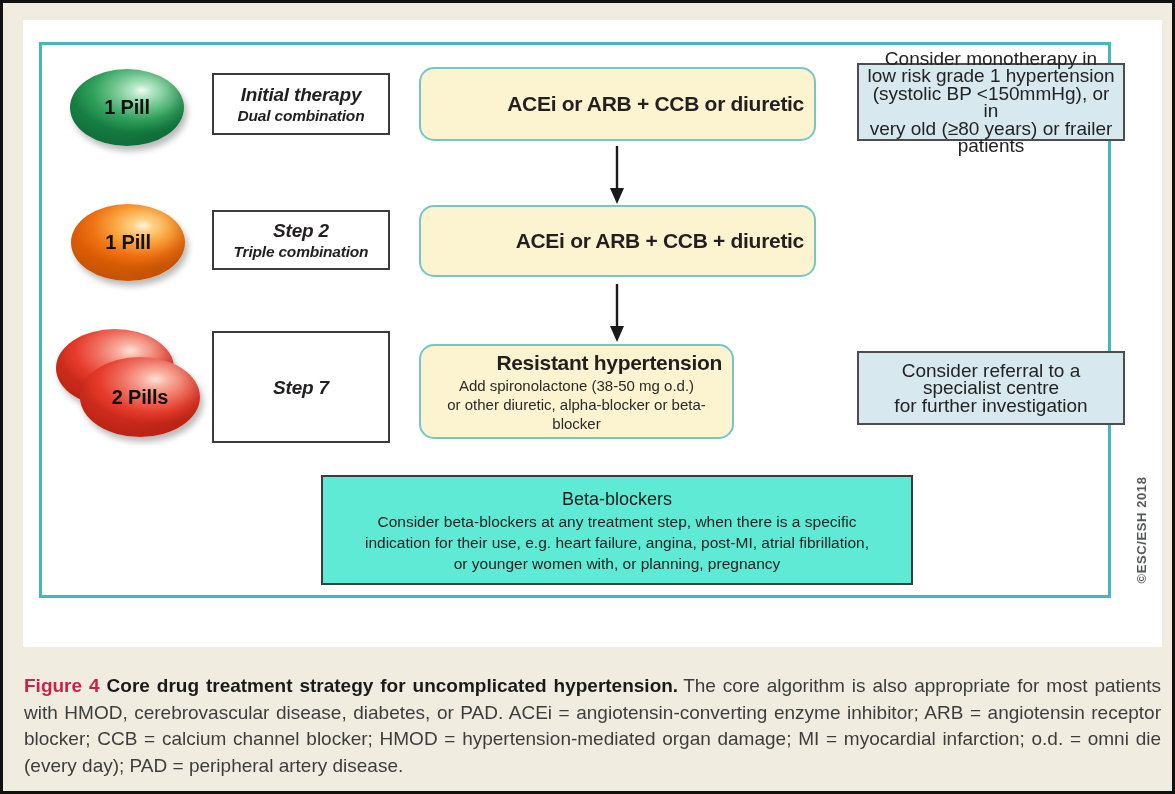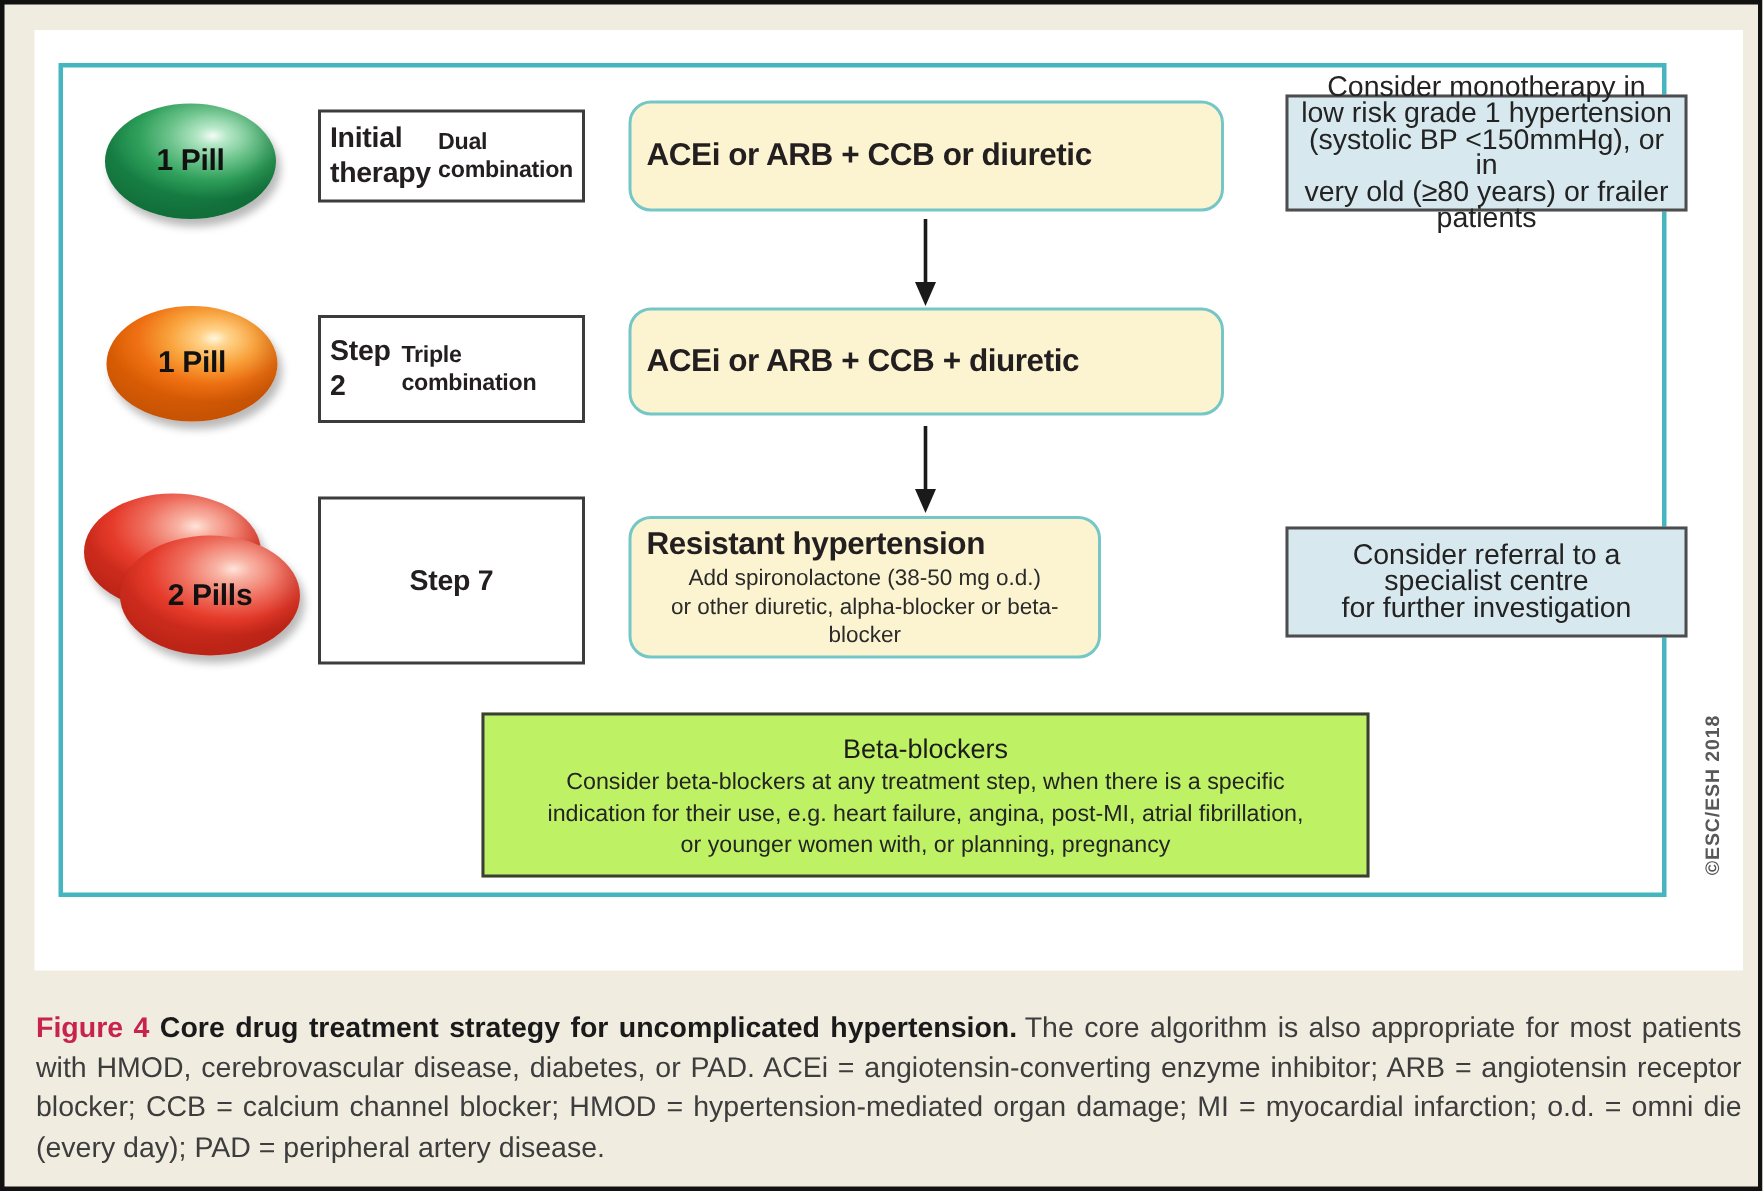--- a/index.html
+++ b/index.html
@@ -58,38 +58,38 @@
   .pill-r1 { left: 28px;  top: 24px;  width: 114px; height: 77px; }
   .pill-r2 { left: 29px;  top: 159px; width: 114px; height: 77px; }
   .pill-r3-back  { left: 14px; top: 284px; width: 118px; height: 78px; }
   .pill-r3-front { left: 38px; top: 312px; width: 120px; height: 80px; }
 
   
   .stepbox {
     position: absolute;
     background: #ffffff;
     border: 2px solid var(--box-border, #3c3c3c);
-    display: flex; 
+    display: flex; flex-direction: column;
     align-items: center; justify-content: center;
-    text-align: left; padding: 4px 6px;
+    text-align: left; padding: 4px 6px; font-style: italic;
   }
   .stepbox .t { font-weight: bold; font-size: 19px; line-height: 23px; letter-spacing: -0.2px; }
   .stepbox .s { font-weight: bold; font-size: 15.5px; line-height: 19px; white-space: pre-line; letter-spacing: -0.2px; }
   .step-r1 { left: 170px; top: 28px;  width: 178px; height: 62px; }
-  .step-r2 { left: 170px; top: 165px; width: 178px; height: 72px; }
+  .step-r2 { left: 170px; top: 165px; width: 178px; height: 60px; }
   .step-r3 { left: 170px; top: 286px; width: 178px; height: 112px; }
 
   
   .therapy {
     position: absolute;
     background: var(--therapy-bg, #fcf4d0);
     border: 2px solid var(--therapy-border, #74c7c6);
     border-radius: 15px;
     display: flex; flex-direction: column;
-    align-items: flex-start; justify-content: center;
+    align-items: flex-end; justify-content: center;
     text-align: center; padding: 4px 10px;
   }
   .therapy .t { font-weight: bold; font-size: 21px; letter-spacing: -0.3px; line-height: 26px; }
   .therapy .s { font-size: 15px; line-height: 19px; white-space: pre-line; color: #2a2a2a; }
   .therapy-r1 { left: 377px; top: 22px;  width: 397px; height: 74px; }
   .therapy-r2 { left: 377px; top: 160px; width: 397px; height: 72px; }
   .therapy-r3 { left: 377px; top: 299px; width: 315px; height: 95px; }
 
   
   .note {
@@ -106,21 +106,21 @@
 
   
   .arrow { position: absolute; width: 16px; height: 58px; }
   .arrow-1 { left: 567px; top: 101px; }
   .arrow-2 { left: 567px; top: 239px; }
 
   
   .beta {
     position: absolute;
     left: 279px; top: 430px; width: 592px; height: 110px;
-    background: #bef264;
+    background: #5eead4;
     border: 2px solid var(--box-border, #3c3c3c);
     display: flex; flex-direction: column;
     align-items: center; justify-content: center;
     text-align: center; padding: 4px 8px;
   }
   .beta .t { font-size: 18px; line-height: 24px; color: #1c1c1c; }
   .beta .b { font-size: 15.5px; line-height: 21px; white-space: pre-line; color: #242424; }
 
   
   .copyright {

